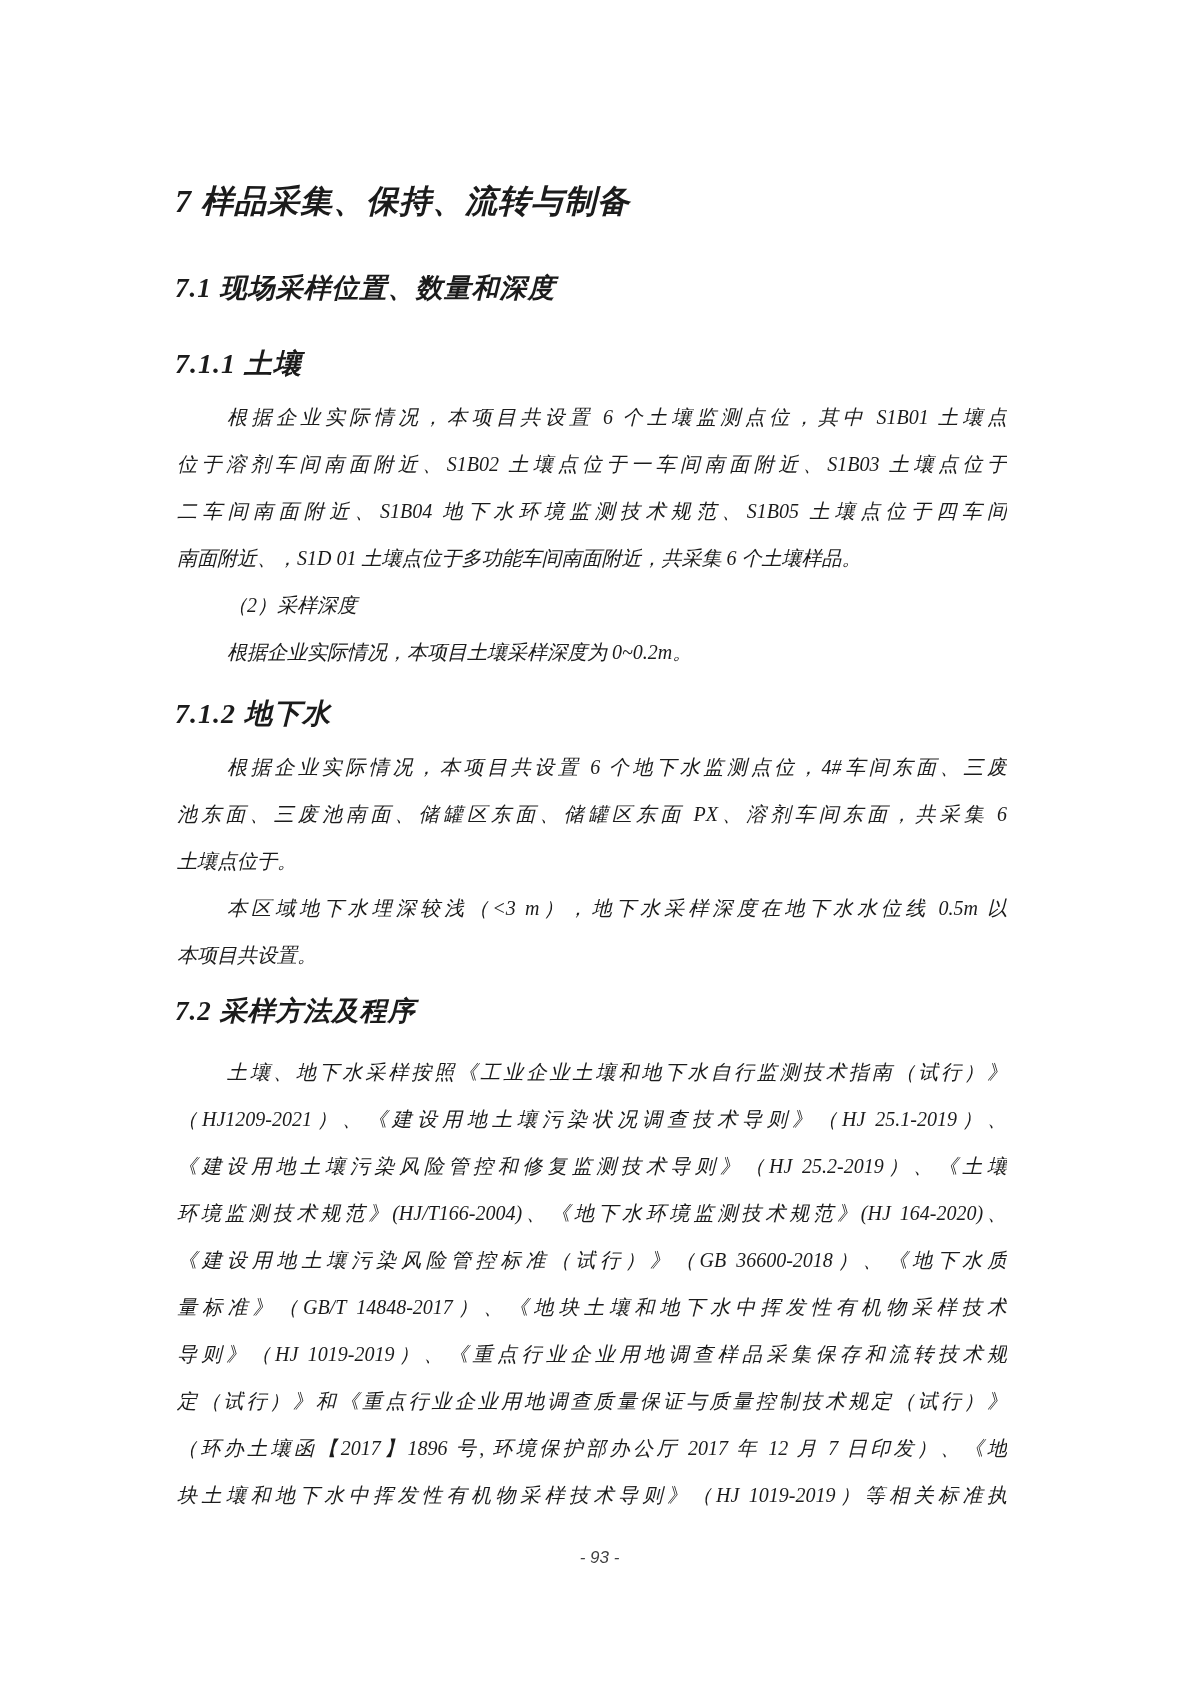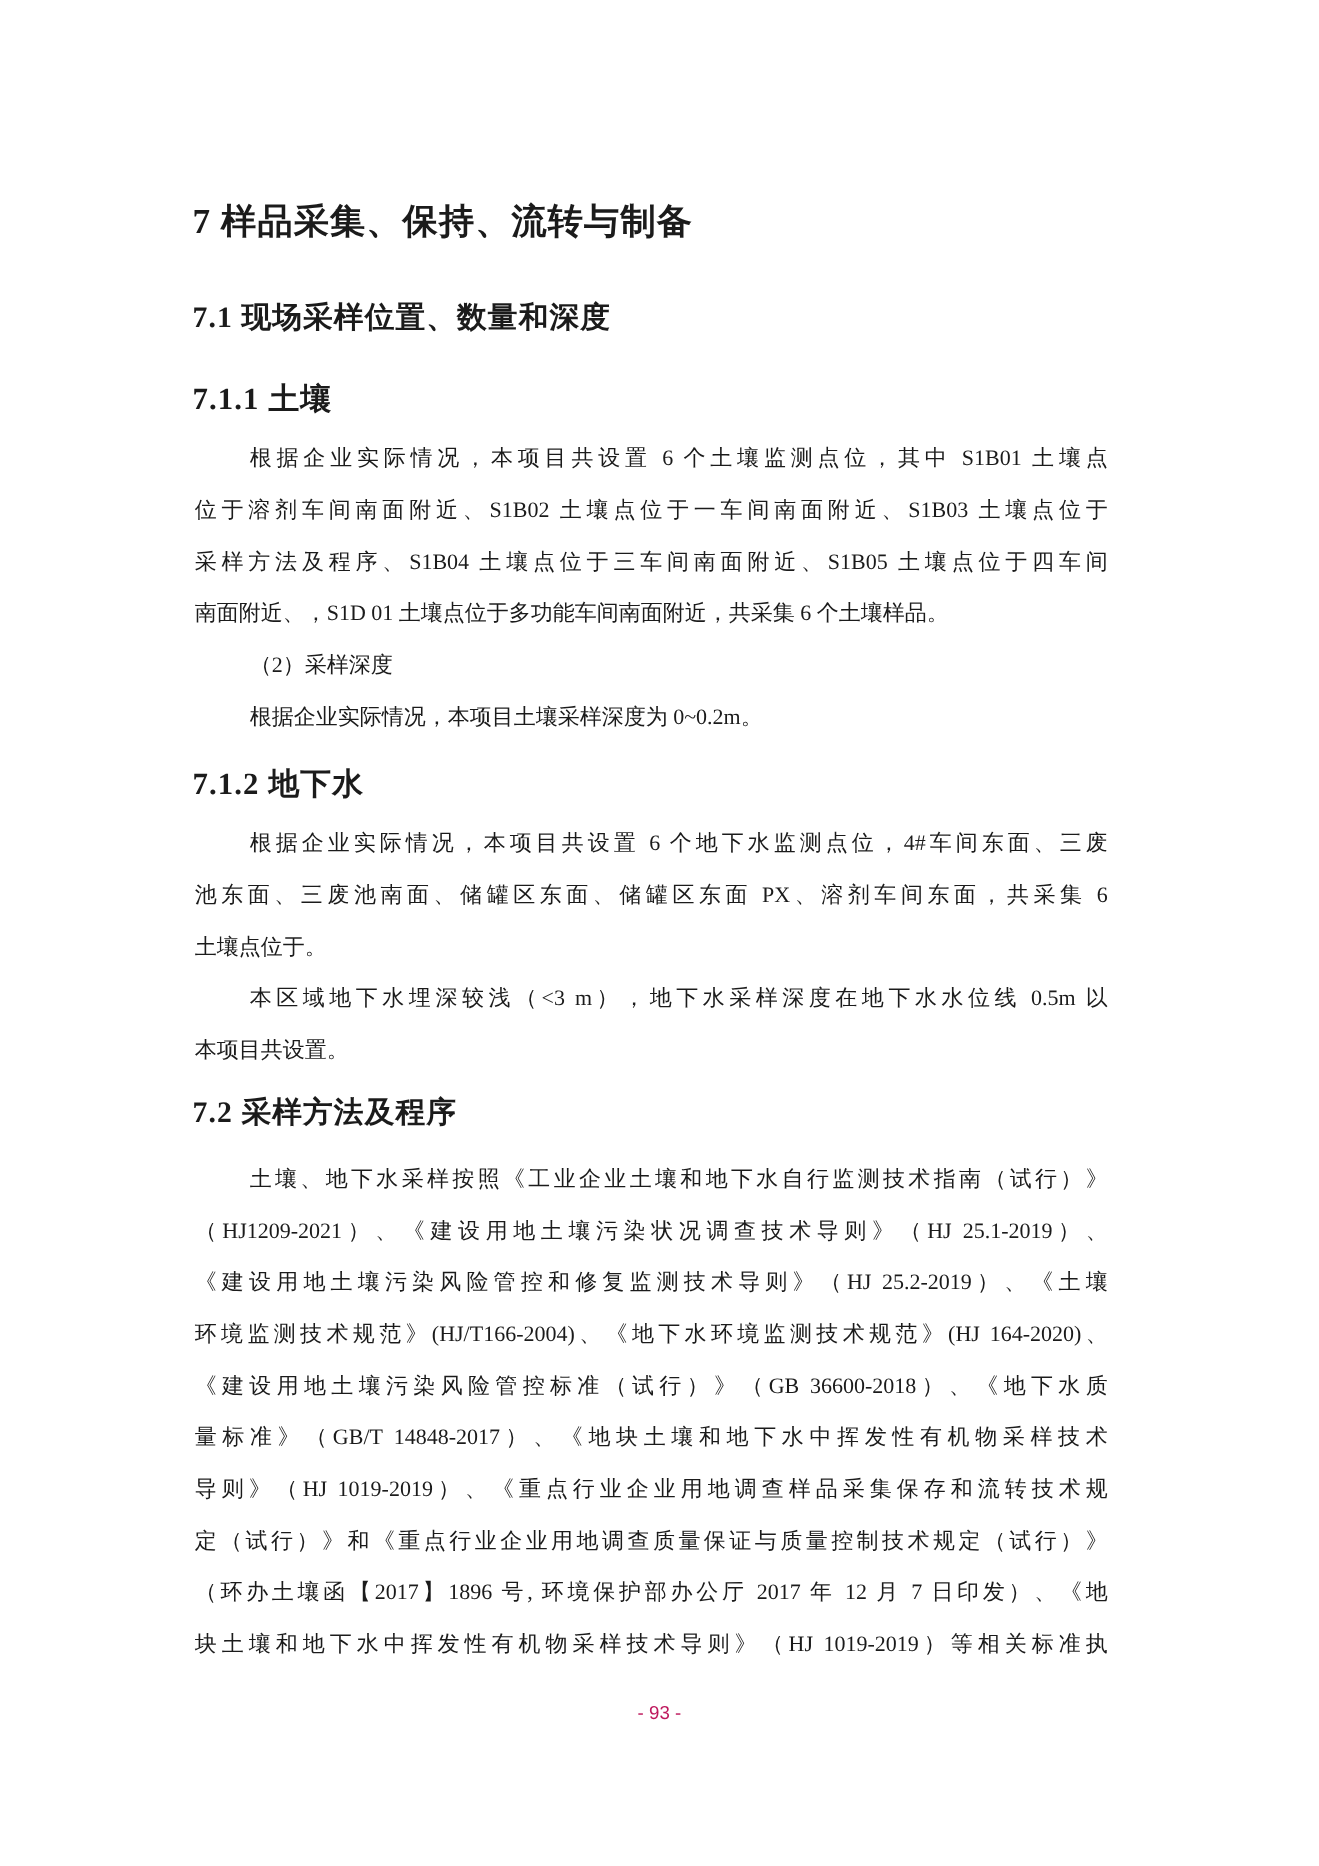--- a/index.html
+++ b/index.html
@@ -13,20 +13,21 @@
     color: #1b1b1b;
     font-family: "Liberation Serif", "DejaVu Serif", serif;
     position: relative;
     overflow: hidden;
   }
   .page {
     position: relative;
     width: 1193px;
     height: 1696px;
     background: #ffffff;
+    font-style: italic;
   }
   .content {
     display: flex;
     flex-direction: column;
     box-sizing: border-box;
     padding: 180px 186px 0 177px; 
   }
   .h1 {
     font-size: 32px;
     font-weight: bold;
@@ -69,35 +70,35 @@
   }
   .line.indent { text-indent: 50px; }
   .footer {
     position: absolute;
     top: 1548px;
     left: 0;
     width: 1199px;
     text-align: center;
     font-family: "Liberation Sans", "DejaVu Sans", sans-serif;
     font-size: 17px;
-    color: #be185d;
+    color: #404040;
   }
 </style>
 </head>
 <body style="background: rgb(255, 255, 255); color: rgb(27, 27, 27);">
 
 <div class="page">
   <div class="content">
       <div class="h1">7 样品采集、保持、流转与制备</div>
       <div class="h2">7.1 现场采样位置、数量和深度</div>
       <div class="h3">7.1.1 土壤</div>
       <div class="para">
         <div class="line fill indent">根据企业实际情况，本项目共设置 6 个土壤监测点位，其中 S1B01 土壤点</div>
         <div class="line fill">位于溶剂车间南面附近、S1B02 土壤点位于一车间南面附近、S1B03 土壤点位于</div>
-        <div class="line fill">采样方法及程序、S1B04 土壤点位于三车间南面附近、S1B05 土壤点位于四车间</div>
+        <div class="line fill">二车间南面附近、S1B04 地下水环境监测技术规范、S1B05 土壤点位于四车间</div>
         <div class="line">南面附近、，S1D 01 土壤点位于多功能车间南面附近，共采集 6 个土壤样品。</div>
       </div>
       <div class="para">
         <div class="line indent">（2）采样深度</div>
       </div>
       <div class="para">
         <div class="line indent">根据企业实际情况，本项目土壤采样深度为 0~0.2m。</div>
       </div>
       <div class="h3">7.1.2 地下水</div>
       <div class="para">

